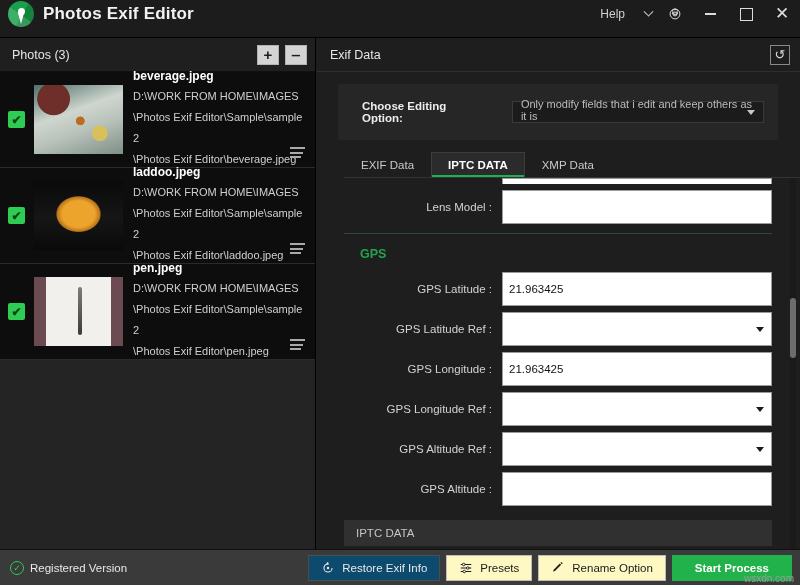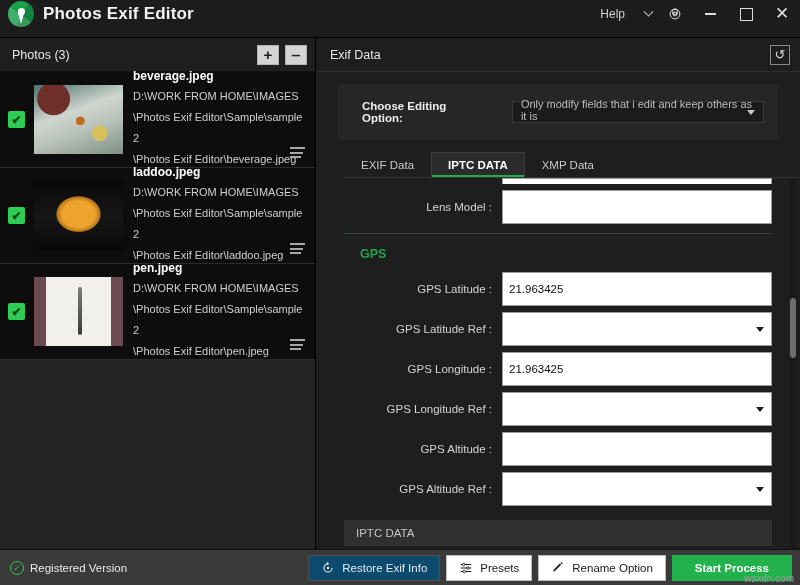--- a/index.html
+++ b/index.html
@@ -283,21 +283,21 @@
   }
   .reg { display: flex; align-items: center; gap: 6px; color: #e8e8e8; font-size: 11.5px; }
   .reg .badge {
     width: 14px; height: 14px; border-radius: 50%;
     border: 1.5px solid #2ecc52; color: #2ecc52;
     font-size: 9px; display: flex; align-items: center; justify-content: center;
   }
   .bsp { flex: 1 1 auto; }
   .bbtn {
     height: 26px; margin-right: 6px;
-    background: #ffffff; color: #1b1b1b;
+    background: #fef9c3; color: #1b1b1b;
     font-size: 11.5px;
     display: flex; align-items: center; gap: 7px;
     padding: 0 12px;
     border: 1px solid #bdbdbd;
   }
   .bbtn.dark { background: #0c4a6e; color: #e8e8e8; border-color: #4d4d4d; }
   .bbtn.green {
     background: #21b24b; color: #ffffff; font-weight: bold;
     border-color: #21b24b; margin-right: 8px; padding: 0 22px;
   }
@@ -466,30 +466,30 @@
 
           <div class="frow">
             <div class="flbl">GPS Longitude Ref :</div>
             <div class="fin">
               <span></span>
               <span class="dcaret"></span>
             </div>
           </div>
 
           <div class="frow">
-            <div class="flbl">GPS Altitude :</div>
-            <div class="fin"></div>
-          </div>
-
-          <div class="frow">
             <div class="flbl">GPS Altitude Ref :</div>
             <div class="fin">
               <span></span>
               <span class="dcaret"></span>
             </div>
+          </div>
+
+          <div class="frow">
+            <div class="flbl">GPS Altitude :</div>
+            <div class="fin"></div>
           </div>
 
         </div>
 
         <div class="sect-bar">IPTC DATA</div>
 
         <div class="vscroll">
           <div class="thumbbar"></div>
         </div>
       </div>

